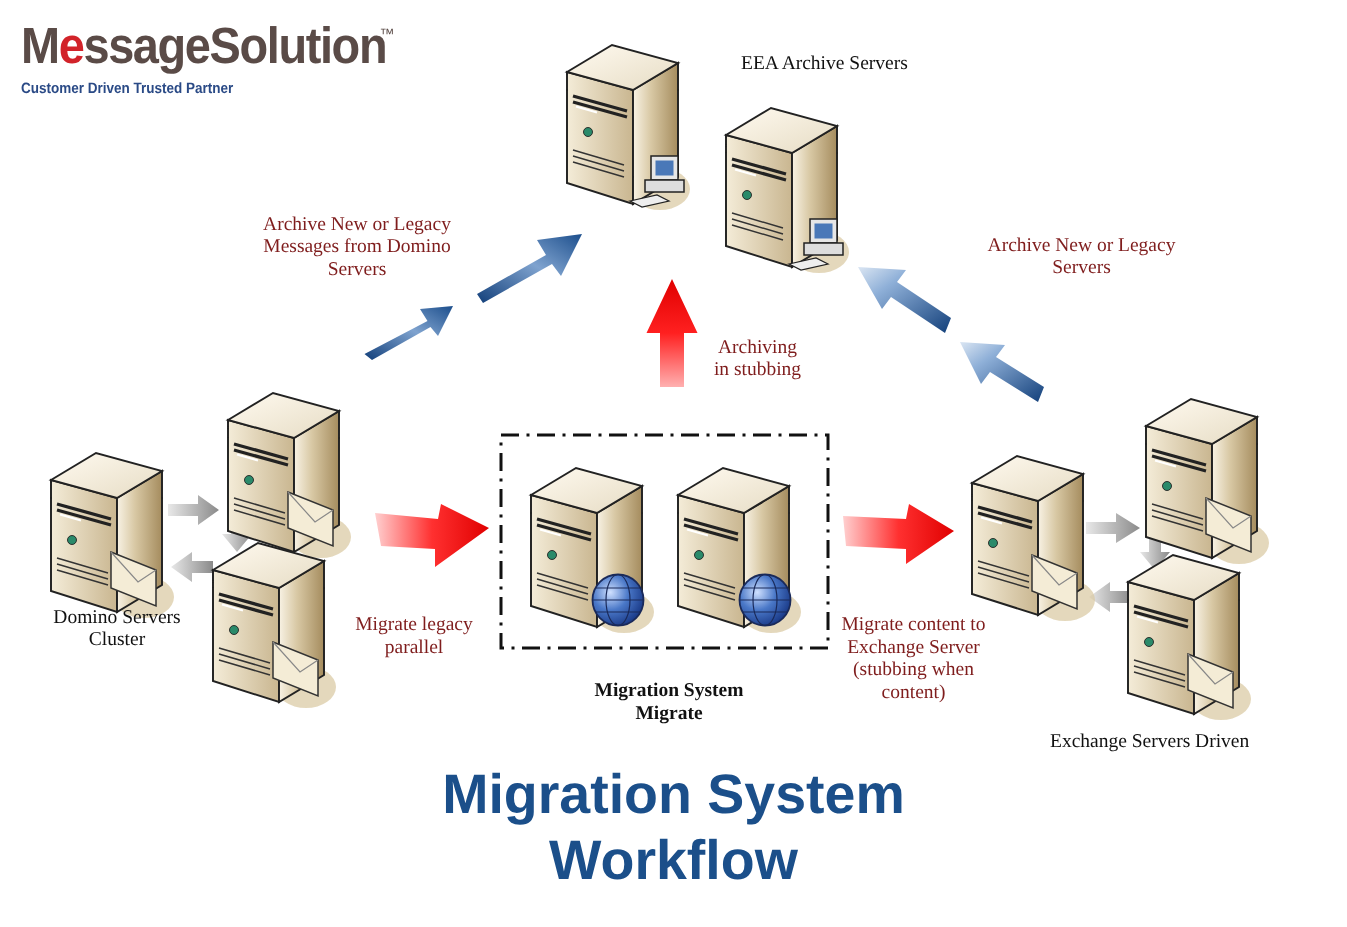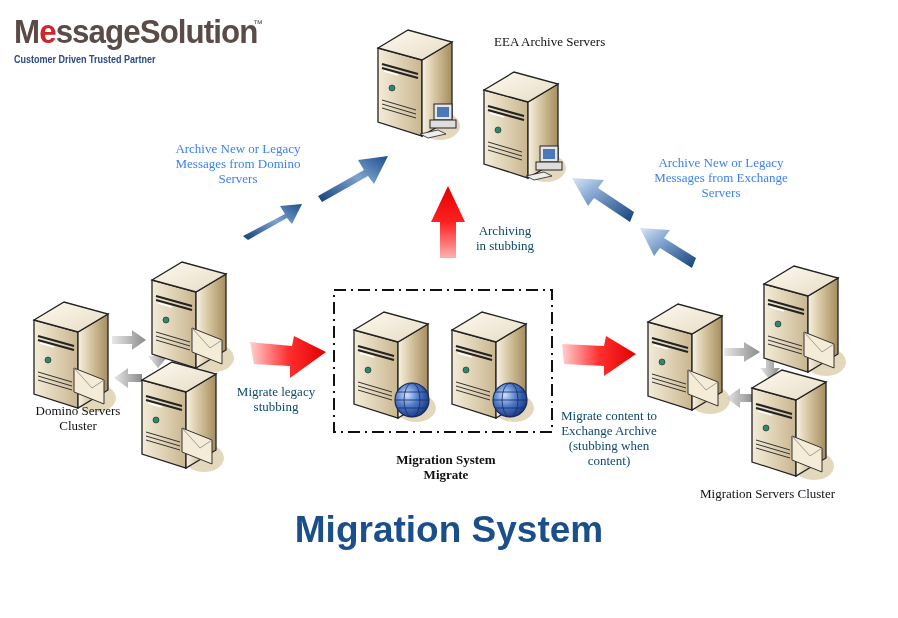--- a/index.html
+++ b/index.html
@@ -3,22 +3,22 @@
 <meta charset="utf-8">
 <style>
   html,body{margin:0;padding:0;background:#fff;}
   body{width:898px;height:618px;position:relative;overflow:hidden;font-family:"Liberation Serif",serif;}
   .abs{position:absolute;}
   .logo-main{left:14px;top:14px;font-family:"Liberation Sans",sans-serif;font-weight:bold;font-size:34px;color:#5a4b47;letter-spacing:-1px;transform:scaleX(0.92);transform-origin:left top;line-height:34px;}
   .logo-main .red{color:#d2232a;}
   .logo-tm{left:253px;top:18px;font-family:"Liberation Sans",sans-serif;font-size:10px;color:#5a4b47;}
   .logo-tag{left:14px;top:54px;font-family:"Liberation Sans",sans-serif;font-weight:bold;font-size:10px;color:#2a4a86;transform:scaleX(0.9);transform-origin:left top;}
   .lbl{font-size:13px;line-height:15px;text-align:center;white-space:nowrap;}
-  .blue{color:#3b82f6;}
-  .red{color:#0c4a6e;}
+  .blue{color:#7f1d1d;}
+  .red{color:#7f1d1d;}
   .black{color:#111;}
   .bold{font-weight:bold;}
   .title{left:0;width:898px;top:508px;text-align:center;font-family:"Liberation Sans",sans-serif;font-weight:bold;font-size:37px;line-height:44px;color:#1b4f8a;}
   svg{position:absolute;left:0;top:0;}
 </style>
 </head>
 <body>
 
 <div class="abs logo-main"><span>M</span><span class="red">e</span><span>ssageSolution</span></div>
 <div class="abs logo-tm">™</div>
@@ -173,48 +173,48 @@
 <div class="abs lbl black" style="left:494px;top:34px;">EEA Archive Servers</div>
 
 <div class="abs lbl blue" style="left:166px;top:141px;width:144px;">
   <div>Archive New or Legacy</div>
   <div>Messages from Domino</div>
   <div>Servers</div>
 </div>
 
 <div class="abs lbl blue" style="left:646px;top:155px;width:150px;">
   <div>Archive New or Legacy</div>
-  <div>Messages from Exchange</div>
   <div>Servers</div>
 </div>
 
 <div class="abs lbl red" style="left:474px;top:223px;width:62px;">
   <div>Archiving</div>
   <div>in stubbing</div>
 </div>
 
 <div class="abs lbl black" style="left:18px;top:403px;width:120px;">
   <div>Domino  Servers</div>
   <div>Cluster</div>
 </div>
 
-<div class="abs lbl red" style="left:226px;top:384px;width:100px;">
+<div class="abs lbl red" style="left:226px;top:408px;width:100px;">
   <div>Migrate legacy</div>
-  <div>stubbing</div>
+  <div>parallel</div>
 </div>
 
 <div class="abs lbl black bold" style="left:386px;top:452px;width:120px;">
   <div>Migration System</div>
   <div>Migrate</div>
 </div>
 
 <div class="abs lbl red" style="left:549px;top:408px;width:120px;">
   <div>Migrate content to</div>
-  <div>Exchange Archive</div>
+  <div>Exchange Server</div>
   <div>(stubbing when</div>
   <div>content)</div>
 </div>
 
-<div class="abs lbl black" style="left:700px;top:486px;">Migration Servers Cluster</div>
+<div class="abs lbl black" style="left:700px;top:486px;">Exchange Servers Driven</div>
 
 <div class="abs title">
   <div>Migration System</div>
+  <div>Workflow</div>
 </div>
 
 </body></html>

